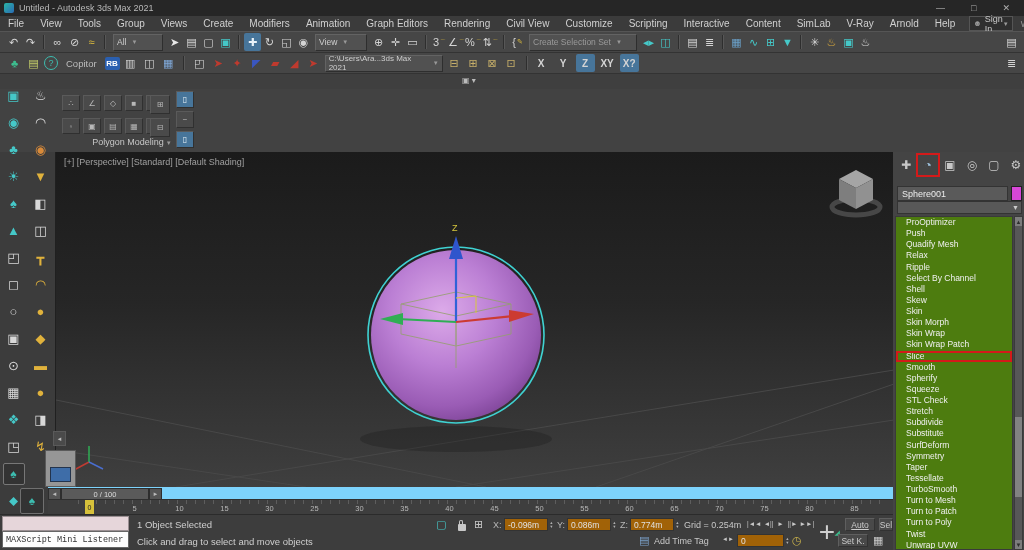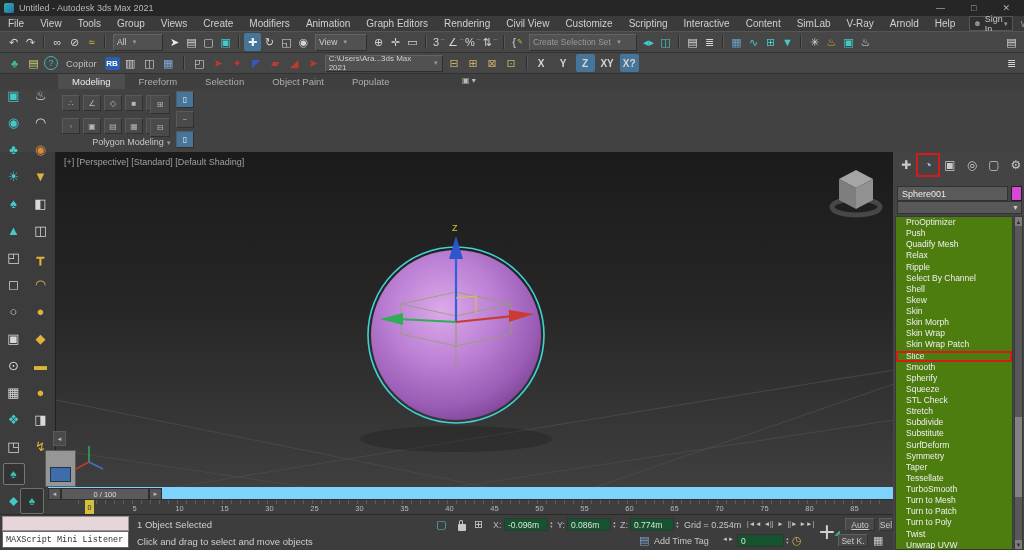--- a/index.html
+++ b/index.html
@@ -125,21 +125,21 @@
   
   #statusbar{left:0;top:514px;width:1024px;height:36px;background:#3d3d3d;border-top:1px solid #2b2b2b;box-sizing:border-box;}
   #mxs-pink{position:absolute;left:2px;top:1px;width:127px;height:15px;background:#e6d6da;border:1px solid #9a8f92;box-sizing:border-box;}
   #mxs-white{position:absolute;left:2px;top:16px;width:127px;height:17px;background:#fdfdfd;border:1px solid #666;
              box-sizing:border-box;font-family:"Liberation Mono","DejaVu Sans Mono",monospace;
              font-size:8.5px;color:#333;display:flex;align-items:center;padding-left:3px;}
   #sel-status{position:absolute;left:137px;top:4px;font-size:9.5px;color:#cfcfcf;}
   #prompt-line{position:absolute;left:137px;top:21px;font-size:9.5px;color:#cfcfcf;}
   .st-icon{position:absolute;font-size:11px;color:#c8c8c8;}
   .coord-label{position:absolute;top:5px;font-size:9px;color:#b8b8b8;}
-  .coord-field{position:absolute;top:3px;width:44px;height:13px;background:#14532d;border:1px solid #333;
+  .coord-field{position:absolute;top:3px;width:44px;height:13px;background:#a16207;border:1px solid #333;
                font-size:8.5px;color:#e0e0e0;display:flex;align-items:center;padding-left:3px;box-sizing:border-box;}
   .spin{position:absolute;top:3px;width:7px;height:13px;display:flex;flex-direction:column;
         align-items:center;justify-content:center;color:#b0b0b0;}
   .spin::before{content:"▴";font-size:4.5px;line-height:4px;}
   .spin::after{content:"▾";font-size:4.5px;line-height:4px;}
   #grid-label{position:absolute;left:684px;top:5px;font-size:9px;color:#c8c8c8;}
   #playback{position:absolute;left:747px;top:2px;display:flex;gap:2px;}
   .pb-btn{min-width:10px;height:13px;font-size:6.5px;color:#c8c8c8;display:flex;align-items:center;justify-content:center;}
   #big-plus{position:absolute;left:814px;top:0px;width:26px;height:33px;font-size:28px;color:#cfcfcf;
             display:flex;align-items:center;justify-content:center;line-height:26px;}
@@ -307,28 +307,20 @@
     <span class="tb-icon" style="font-size:10px;font-weight:bold;min-width:19px;">X</span>
         <span class="tb-icon" style="font-size:10px;font-weight:bold;min-width:19px;">Y</span>
         <span class="tb-icon active" style="font-size:10px;font-weight:bold;min-width:19px;">Z</span>
         <span class="tb-icon" style="font-size:10px;font-weight:bold;min-width:19px;">XY</span>
         <span class="tb-icon active" style="font-size:10px;font-weight:bold;min-width:19px;">X?</span>
       </span>
     <span class="tb-icon" style="margin-left:auto;margin-right:4px;">≣</span>
   </div>
 
   <div class="abs" id="ribbon">
-    <div id="ribbon-tabs">
-
-    <span class="rtab active">Modeling</span>
-        <span class="rtab">Freeform</span>
-        <span class="rtab">Selection</span>
-        <span class="rtab">Object Paint</span>
-        <span class="rtab">Populate</span>
-      </div>
     <span id="ribbon-overflow">▣ ▾</span>
     <div id="ribbon-panel">
       <div id="poly-row1">
 
       <span class="rbtn">∴</span>
           <span class="rbtn">∠</span>
           <span class="rbtn">◇</span>
           <span class="rbtn">■</span>
           <span class="rbtn">●</span>
         </div>

